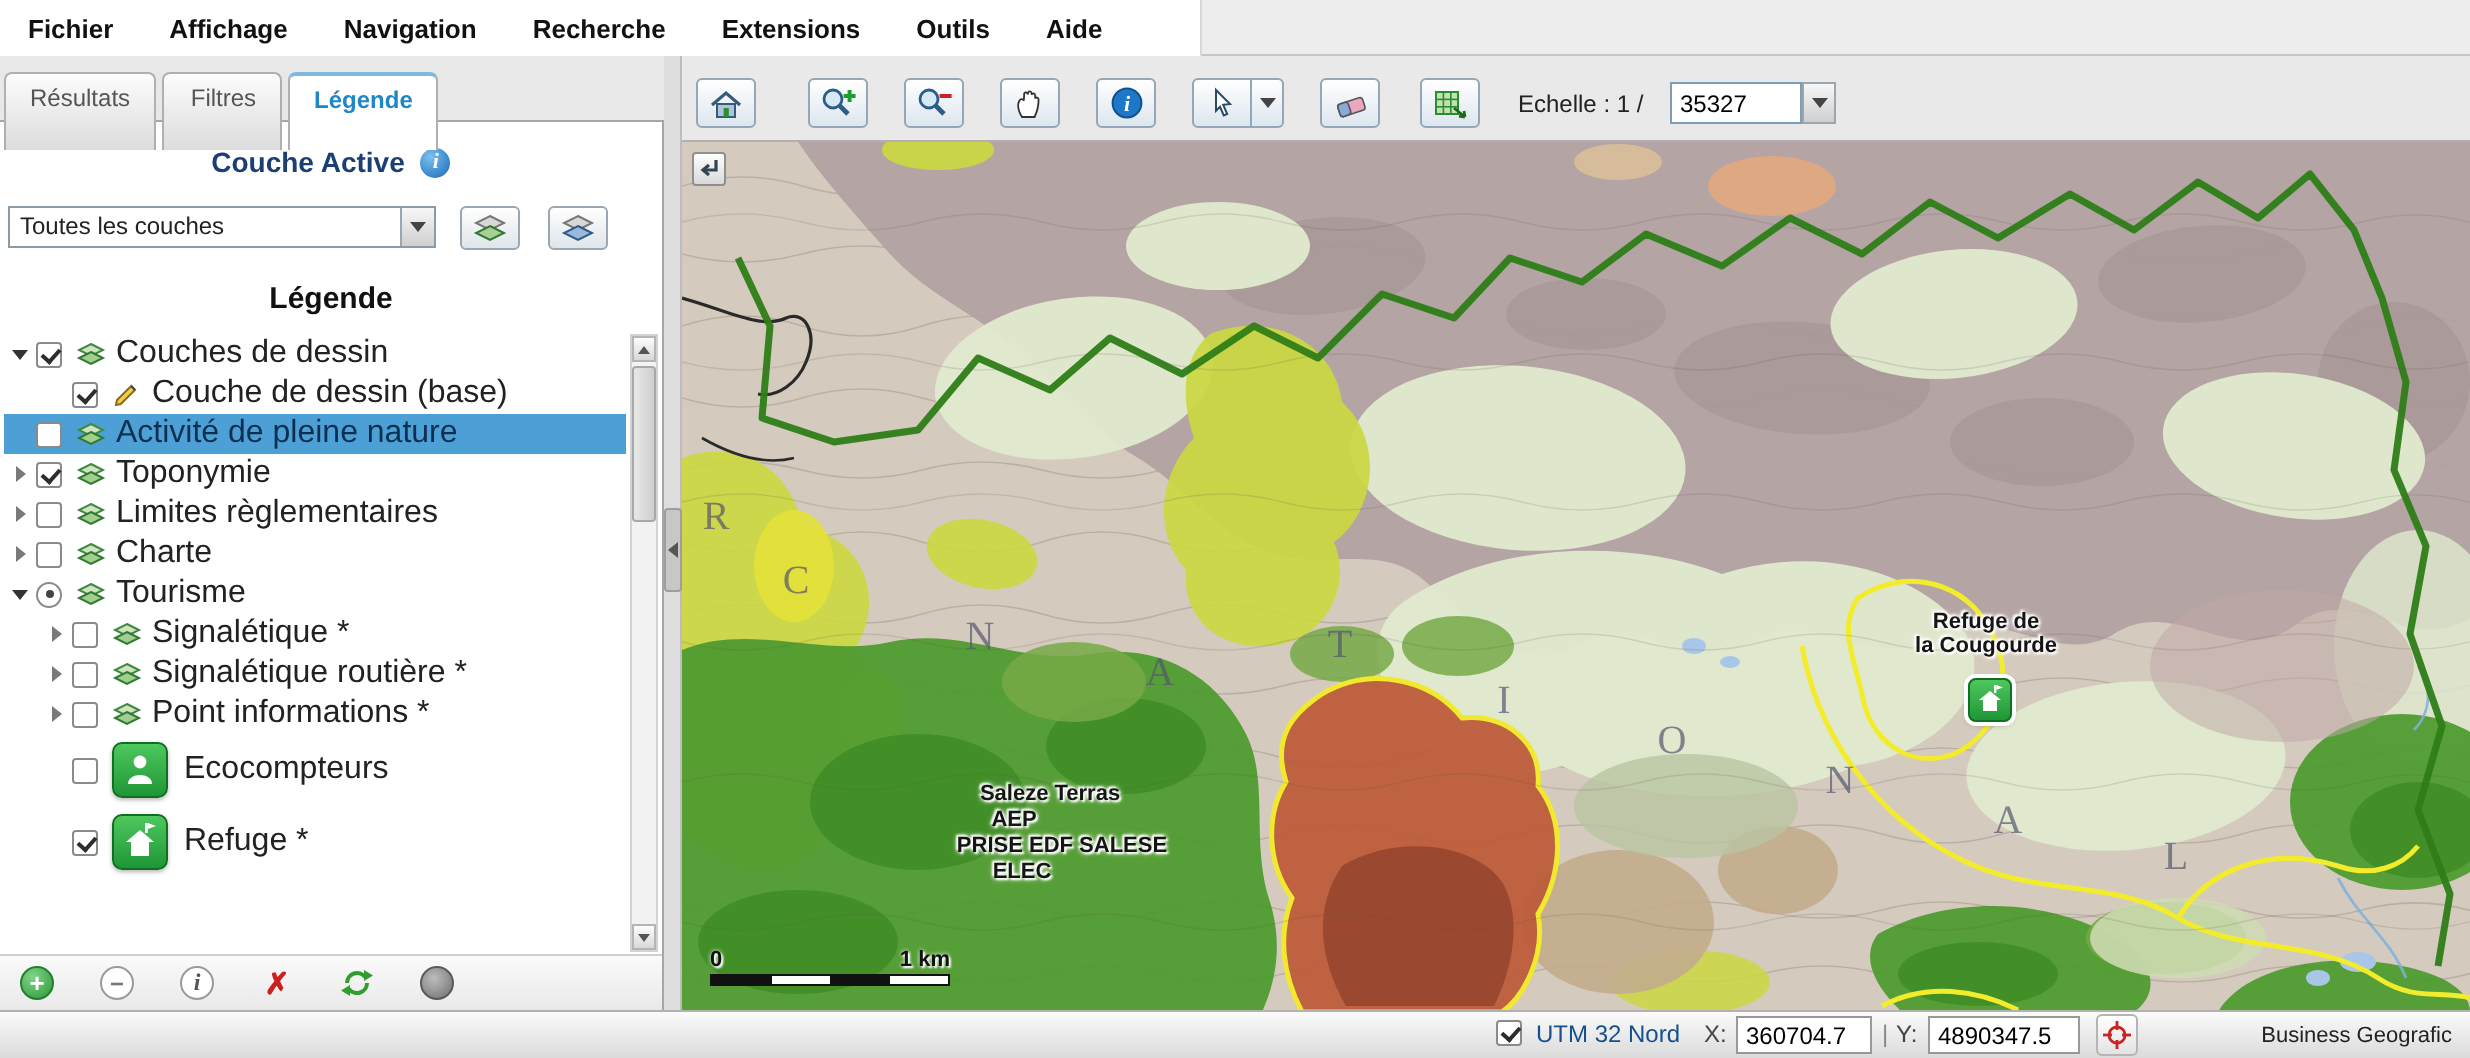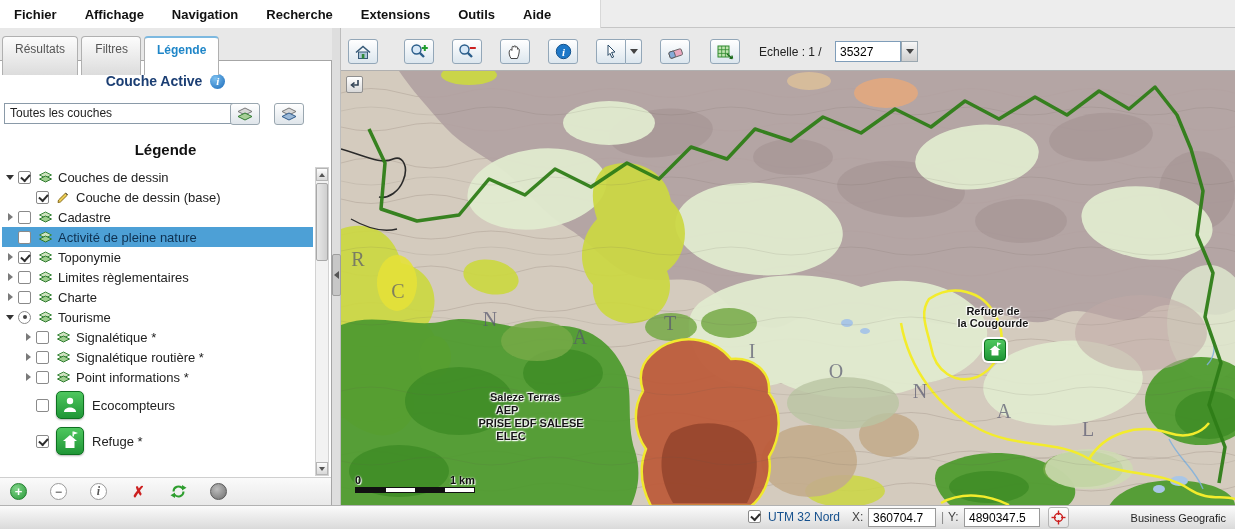--- a/index.html
+++ b/index.html
@@ -14,28 +14,28 @@
   
   .sidebar{position:absolute;left:0;top:28px;width:332px;height:477px;}
   .tabs{position:absolute;left:2px;top:8px;height:25px;display:flex;gap:3px;z-index:3;}
   .tab{min-width:60px;padding:0 12px;height:39px;line-height:24px;text-align:right;font-size:12px;color:#555;background:linear-gradient(#fcfcfc,#dcdcdc);border:1px solid #b0b0b0;border-bottom:none;border-radius:4px 4px 0 0;cursor:default;}
   .tab.active{background:#fff;color:#1f86c8;font-weight:bold;border-top:2px solid #7db9e0;}
   .panel{position:absolute;left:0;top:32px;right:0;bottom:0;background:#fff;border-top:1px solid #a6a6a6;border-right:1px solid #a6a6a6;}
   .ca-row{position:absolute;top:12px;left:0;right:0;display:flex;justify-content:center;align-items:center;gap:8px;}
   .ca-title{font-size:14px;font-weight:bold;color:#1b3e73;text-align:center;}
   .info-badge{width:15px;height:15px;border-radius:50%;background:radial-gradient(circle at 35% 30%,#7cc0f0,#1868b8);color:#fff;font:bold italic 11px "Liberation Serif",serif;text-align:center;line-height:15px;}
   .select-row{position:absolute;top:42px;left:4px;right:4px;height:22px;}
-  .layer-select{position:absolute;left:0;top:0;width:254px;height:21px;border:1px solid #8a9aa8;background:#fff;display:flex;align-items:stretch;}
+  .layer-select{position:absolute;left:0;top:0;width:214px;height:21px;border:1px solid #8a9aa8;background:#fff;display:flex;align-items:stretch;}
   .layer-select .val{flex:1;font-size:12px;padding-left:5px;line-height:19px;color:#222;overflow:hidden;white-space:nowrap;}
   .dd-btn{width:17px;background:linear-gradient(#f7f7f7,#cfcfcf);border-left:1px solid #9aa7b0;display:flex;align-items:center;justify-content:center;}
   .caret{width:0;height:0;border-left:4px solid transparent;border-right:4px solid transparent;border-top:5px solid #444;}
   .tool-sq{position:absolute;top:0;width:30px;height:22px;border:1px solid #9aa7b0;border-radius:3px;background:linear-gradient(#ffffff,#dfe5ea);display:flex;align-items:center;justify-content:center;}
   .legend-heading{position:absolute;top:80px;left:0;right:0;text-align:center;font-size:15px;font-weight:bold;color:#111;}
   .tree{position:absolute;top:106px;left:2px;right:18px;bottom:29px;overflow:hidden;}
-  .trow{height:20px;display:flex;align-items:center;font-size:13px;color:#222;white-space:nowrap;}
+  .trow{height:20px;display:flex;align-items:center;font-size:16px;color:#222;white-space:nowrap;}
   .trow.big{height:36px;}
   .trow.sel{background:#4da0d6;color:#0e3050;}
   .lvl1{padding-left:18px;}
   .exp{width:16px;display:flex;justify-content:center;align-items:center;flex:0 0 16px;}
   .exp.collapsed::after{content:"";width:0;height:0;border-left:5px solid #7a7a7a;border-top:4px solid transparent;border-bottom:4px solid transparent;}
   .exp.expanded::after{content:"";width:0;height:0;border-top:5px solid #333;border-left:4px solid transparent;border-right:4px solid transparent;}
   .cb{position:relative;width:13px;height:13px;border:1px solid #8a8a8a;background:#fff;border-radius:2px;margin-right:5px;flex:0 0 13px;}
   .cb.checked::after{content:"";position:absolute;left:2px;top:2px;width:7px;height:4px;border-left:2px solid #2d2d2d;border-bottom:2px solid #2d2d2d;transform:rotate(-48deg);}
   .radio{position:relative;width:13px;height:13px;border:1px solid #8a8a8a;border-radius:50%;background:#fff;margin-right:5px;flex:0 0 13px;}
   .radio::after{content:"";position:absolute;left:3.5px;top:3.5px;width:4px;height:4px;border-radius:50%;background:#444;}
@@ -160,31 +160,20 @@
         <span class="cb checked"></span>
         <span class="ticon">
           <svg width="14" height="13">
               <path d="M2,11.5 L4.4,11 L11.5,4 L9.6,2 L2.5,9 Z" fill="#eccd52" stroke="#8a6d1f"></path>
               <path d="M9.6,2 L11.5,4" stroke="#444"></path>
             </svg>
         </span>
         <span class="tlabel">Couche de dessin (base)</span>
       </div>
 
-      <div class="trow">
-        <span class="exp collapsed"></span>
-        <span class="cb"></span>
-        <span class="ticon">
-          <svg width="15" height="13">
-              <path d="M7.5,1 L13.5,4 L7.5,7 L1.5,4 Z" fill="#cfe3c0" stroke="#3d8a3d"></path>
-              <path d="M7.5,5 L13.5,8 L7.5,11 L1.5,8 Z" fill="#9fcf8f" stroke="#2f7a2f"></path>
-            </svg>
-        </span>
-        <span class="tlabel">Cadastre</span>
-      </div>
 
       <div class="trow sel">
         <span class="exp"></span>
         <span class="cb"></span>
         <span class="ticon">
           <svg width="15" height="13">
               <path d="M7.5,1 L13.5,4 L7.5,7 L1.5,4 Z" fill="#cfe3c0" stroke="#3d8a3d"></path>
               <path d="M7.5,5 L13.5,8 L7.5,11 L1.5,8 Z" fill="#9fcf8f" stroke="#2f7a2f"></path>
             </svg>
         </span>

